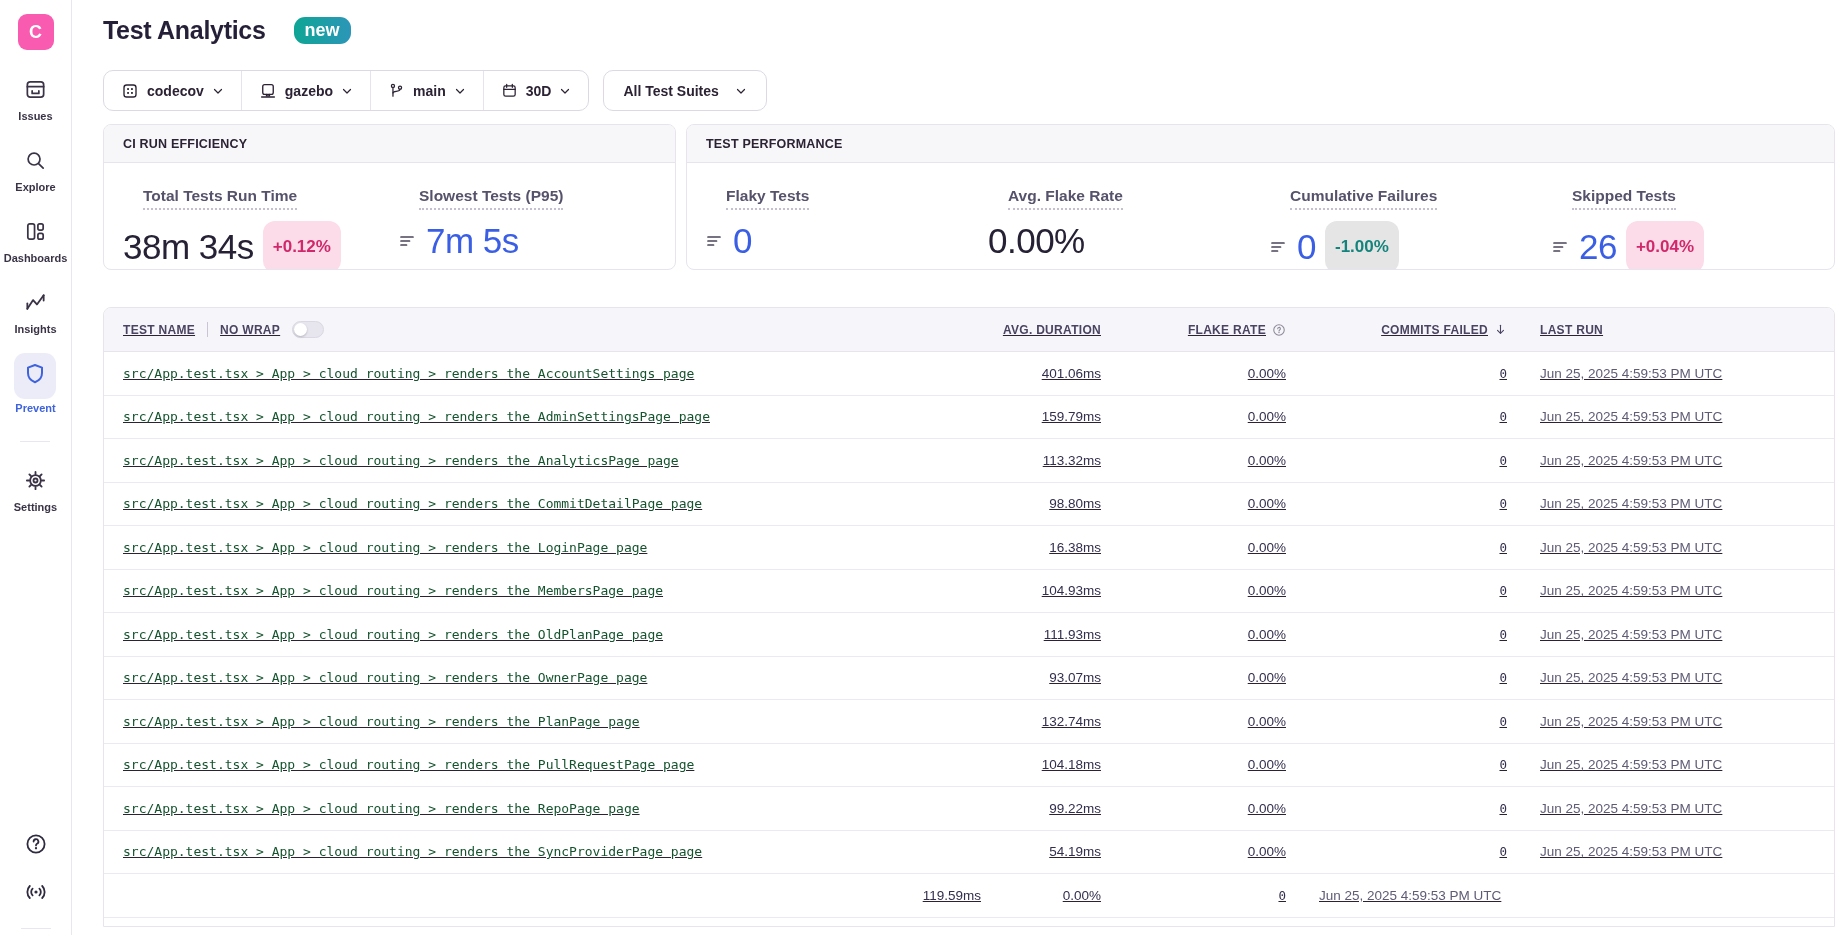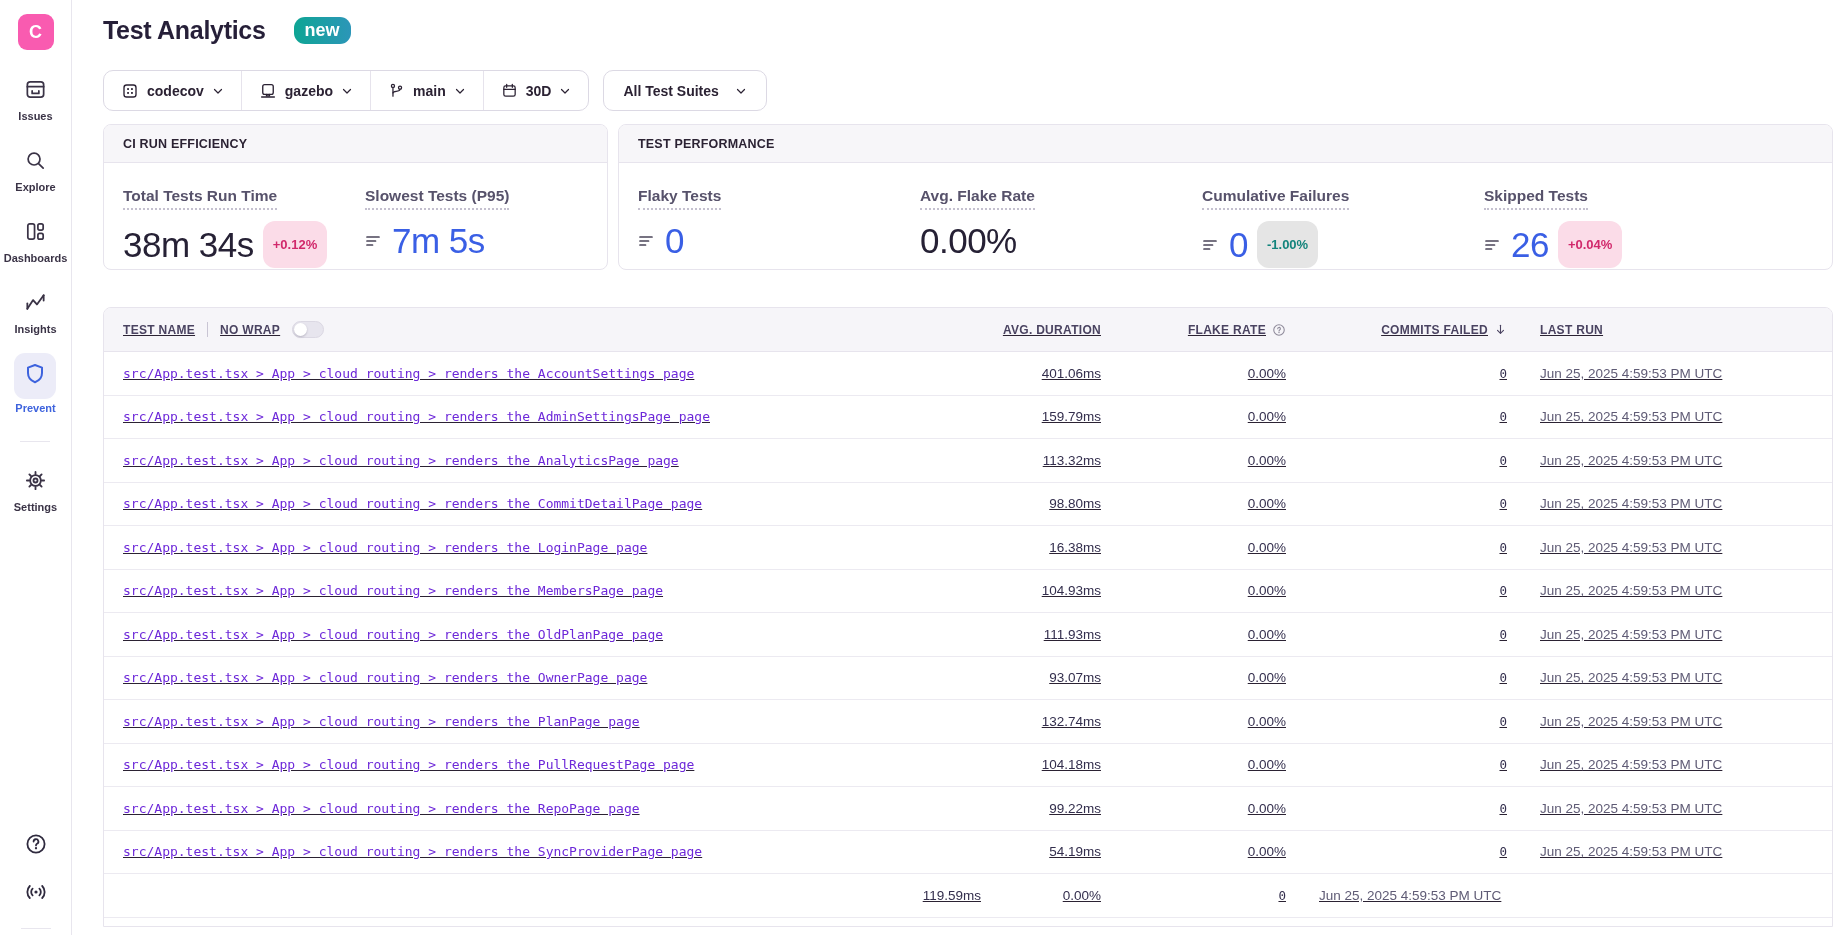--- a/index.html
+++ b/index.html
@@ -39,34 +39,34 @@
     font-weight:600; color:#2b2233; cursor:pointer; }
   .filter-seg + .filter-seg { border-left:1px solid #e6e3ec; }
   .filter-seg svg { stroke:#2b2233; }
   .suites-btn { display:flex; align-items:center; gap:16px; padding:0 19px; height:41px;
     border:1px solid #dcd9e4; border-radius:10px; font-size:14px; font-weight:600; cursor:pointer;
     background:#fff; color:#2b2233; }
 
   
   .panels { margin-top:13px; display:flex; gap:10px; }
   .panel { border:1px solid #e7e4ed; border-radius:8px; height:146px; background:#fff; overflow:hidden; }
-  .panel-ci { width:505px; }
+  .panel-ci { width:573px; }
   .panel-perf { flex:1; }
   .panel-head { height:38px; background:#f7f6f9; border-bottom:1px solid #e7e4ed;
     display:flex; align-items:center; padding:0 19px; font-size:12.5px; font-weight:700;
     letter-spacing:0.2px; color:#2b2233; }
   .panel-body { display:flex; padding:24px 0 0 19px; }
   .panel-ci .metric { width:338px; }
   .panel-perf .metric { width:282px; }
   .metric-label { display:inline-block; font-size:15.5px; font-weight:600; color:#57526b;
-    border-bottom:2px dotted #c4c0cf; padding-bottom:3px; cursor:pointer; }
+    border-bottom:2px dotted #c4c0cf; padding-bottom:3px; cursor:pointer;margin-left:20px; }
   .metric-value-row { margin-top:11px; display:flex; align-items:center; gap:9px; }
   .metric-value { font-size:35px; font-weight:500; letter-spacing:-0.5px; color:#262135; }
   .metric-value.blue { color:#3a5fe5; }
-  .pill { font-size:13px; font-weight:600; padding:16px 10px; border-radius:12px; }
+  .pill { font-size:17px; font-weight:600; padding:16px 10px; border-radius:12px; }
   .pill.pink { background:#fbdce8; color:#d1286b; }
   .pill.gray { background:#e5e5e5; color:#13847c; }
   .flines { flex:0 0 auto; }
 
   
   .table { margin-top:37px; border:1px solid #e7e4ed; border-radius:8px 8px 0 0;
     height:620px; overflow:hidden;text-decoration:underline; }
   .thead { height:44px; background:#f6f5f9; border-bottom:1px solid #e7e4ed;
     display:grid; grid-template-columns:877px 120px 185px 221px 1fr; align-items:center;
     font-size:12px; font-weight:700; letter-spacing:0.3px; color:#4a4361; }
@@ -75,21 +75,21 @@
   .th.name-col { padding-left:19px; gap:12px; }
   .vbar { width:1px; height:15px; background:#c9c5d4; }
   .toggle { width:32px; height:17px; border-radius:9px; background:#e7e5ee;
     border:1px solid #dbd8e3; position:relative; cursor:pointer; }
   .toggle .knob { position:absolute; left:1px; top:1px; width:13px; height:13px;
     border-radius:50%; background:#fff; box-shadow:0 1px 2px rgba(40,30,60,.25); }
   .trow { height:43.5px; display:grid; grid-template-columns:877px 120px 185px 221px 1fr;
     align-items:center; border-bottom:1px solid #eceaf1; cursor:pointer; }
   .td { font-size:13.5px; color:#332e4d; }
   .td.name { padding-left:19px; font-family:"DejaVu Sans Mono", monospace; font-size:13px;
-    color:#6d28d9; white-space:nowrap; overflow:hidden; }
+    color:#14532d; white-space:nowrap; overflow:hidden; }
   .td.right { text-align:right; }
   .td.mono { font-family:"DejaVu Sans Mono", monospace; font-size:12.5px; }
   .td.last { padding-left:33px; color:#5f5b75; }
   .th svg, .flines svg { display:block; }
 </style>
 </head>
 <body>
 
 <div class="app">
 

